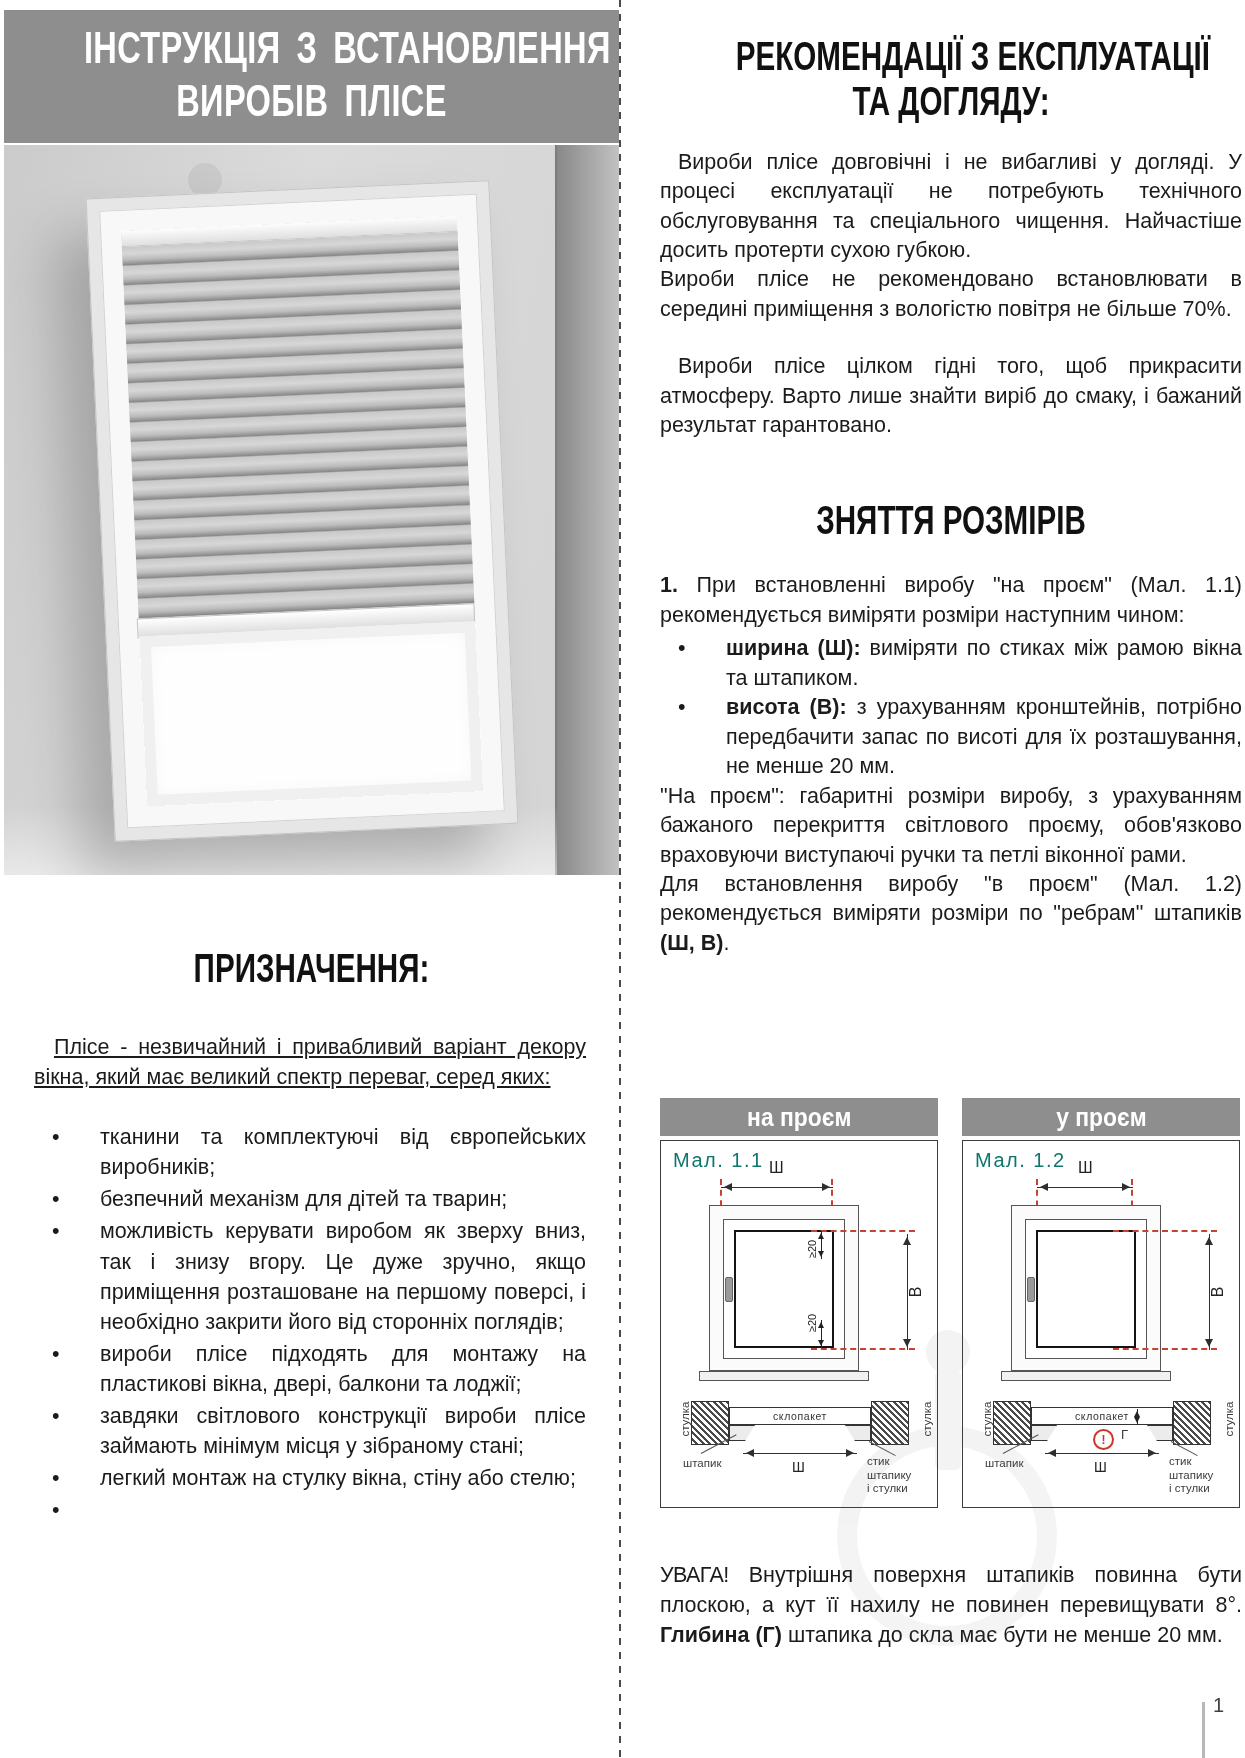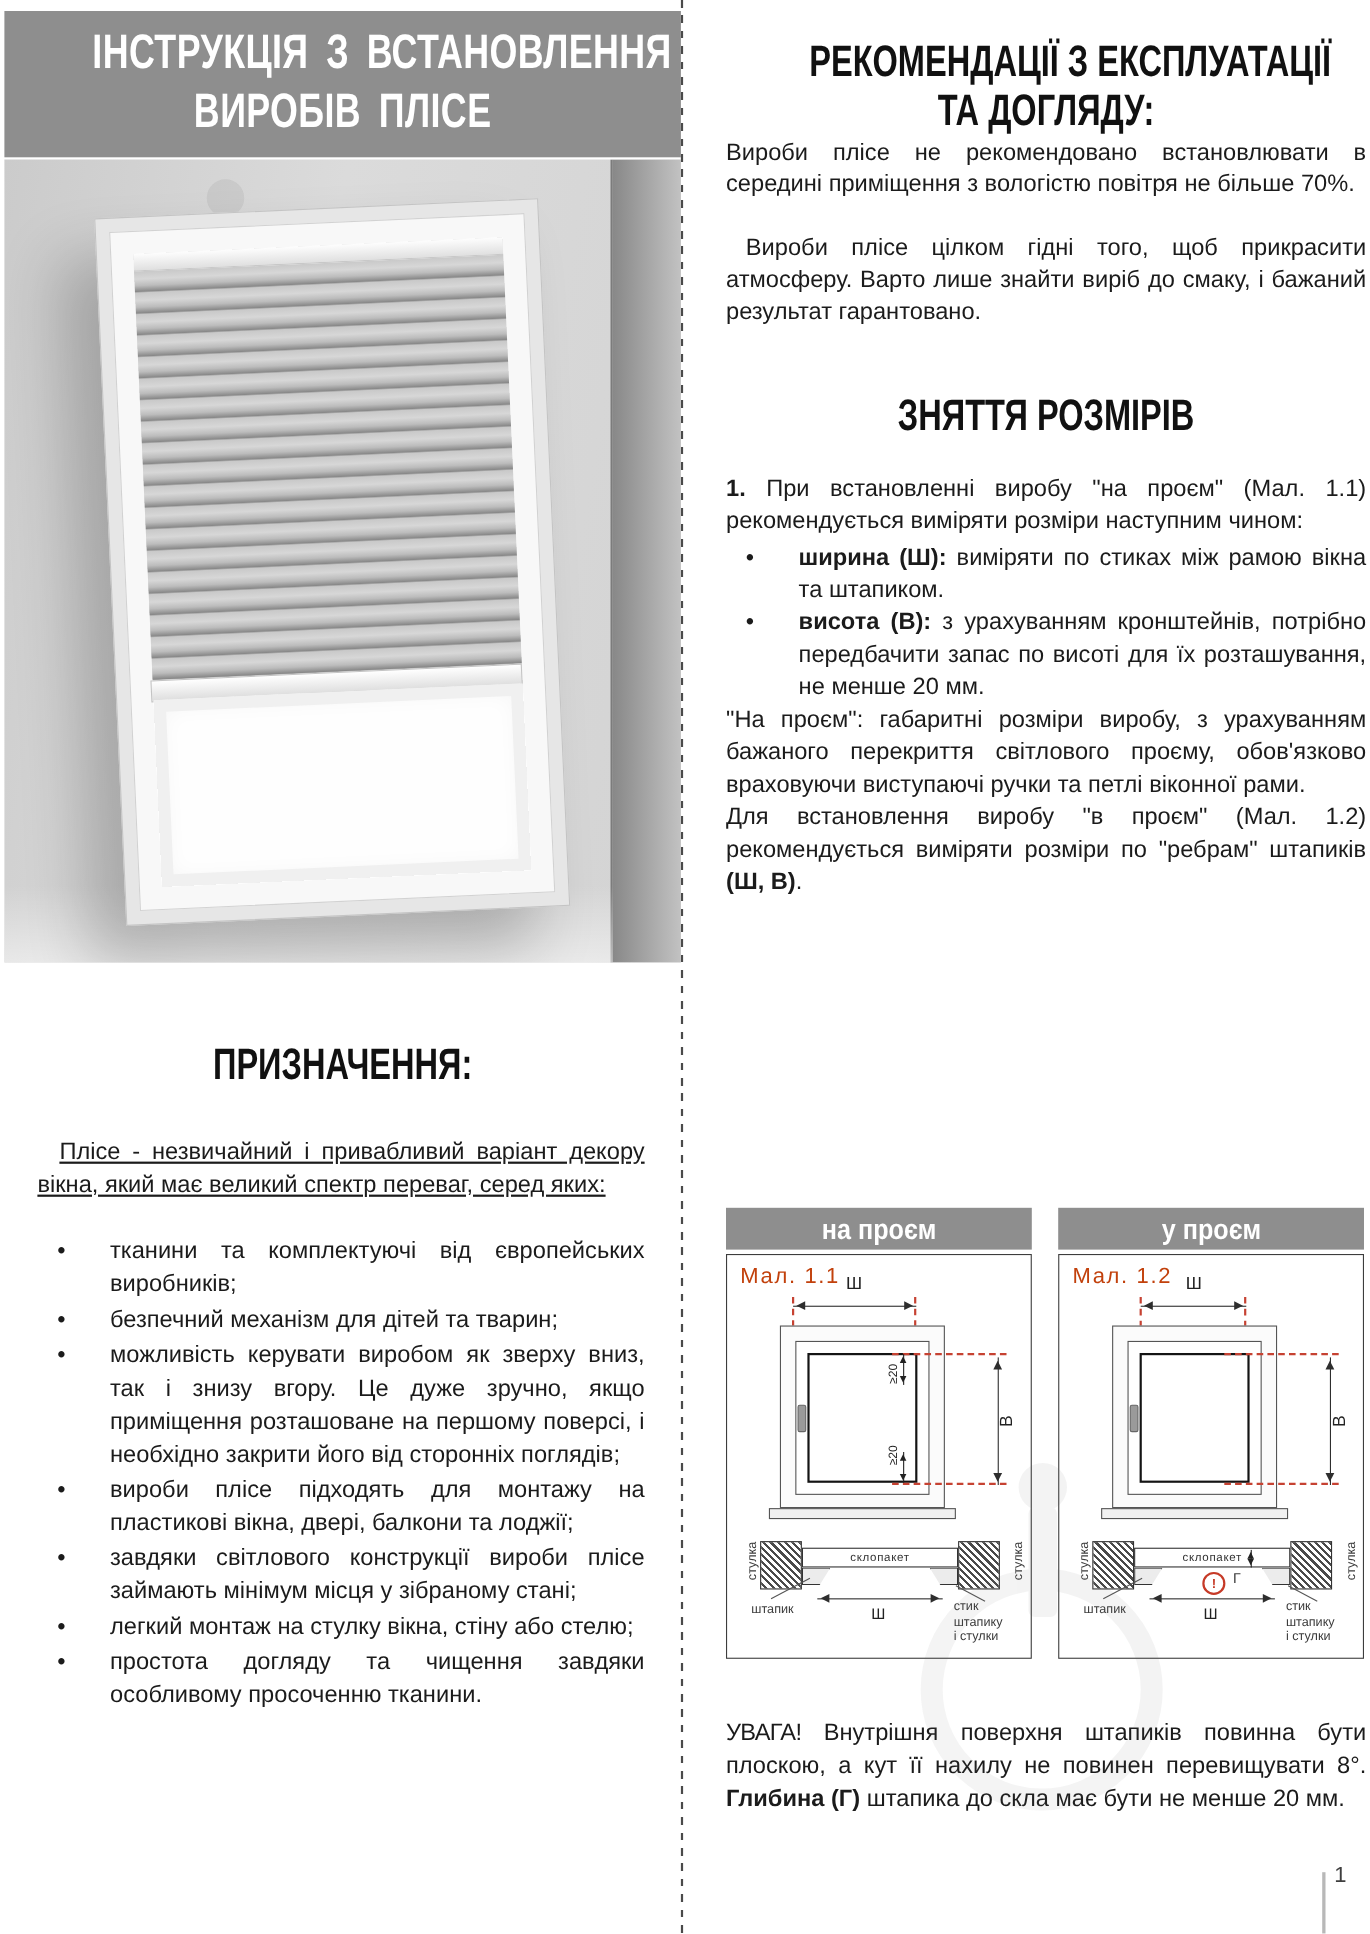--- a/index.html
+++ b/index.html
@@ -68,21 +68,21 @@
   .mt2{margin-top:28px;}
   .ind{text-indent:18px;}
   .rlist{list-style:none;margin:4px 0 0 0;padding:0;}
   .rlist li{position:relative;padding-left:66px;margin:0;text-align:justify;}
 
   
   .panel{position:absolute;top:1098px;width:278px;}
   .pbar{height:38px;background:#8e8e8e;display:flex;align-items:center;justify-content:center;}
   .pbar-t{color:#fff;font-size:26px;font-weight:bold;transform:scaleX(.88);white-space:nowrap;}
   .pbox{position:relative;height:368px;background:#ffffff;border:1.6px solid #3d3d3d;margin-top:4px;box-sizing:border-box;}
-  .pcap{position:absolute;left:12px;top:8px;font-size:20px;color:#c2410c;letter-spacing:1.5px;}
+  .pcap{position:absolute;left:12px;top:8px;font-size:20px;color:#0f766e;letter-spacing:1.5px;}
 
   .dim-h{position:absolute;height:0;border-top:1.4px solid #2e2e2e;}
   .dim-h::before{content:"";position:absolute;left:-1px;top:-4.6px;border:4px solid transparent;border-right:8px solid #2e2e2e;}
   .dim-h::after{content:"";position:absolute;right:-1px;top:-4.6px;border:4px solid transparent;border-left:8px solid #2e2e2e;}
   .dim-v{position:absolute;width:0;border-left:1.4px solid #2e2e2e;}
   .dim-v::before{content:"";position:absolute;top:-1px;left:-4.6px;border:4px solid transparent;border-bottom:8px solid #2e2e2e;}
   .dim-v::after{content:"";position:absolute;bottom:-1px;left:-4.6px;border:4px solid transparent;border-top:8px solid #2e2e2e;}
   .rdv{position:absolute;width:0;border-left:2.2px dashed #c64232;}
   .rdh{position:absolute;height:0;border-top:2.2px dashed #c64232;}
   .wframe{position:absolute;background:#fbfbfb;border:1.4px solid #555;box-sizing:border-box;}
@@ -156,29 +156,30 @@
 
   <div class="lc-text">
     <p class="intro">Плісе - незвичайний і привабливий варіант декору вікна, який має великий спектр переваг, серед яких:</p>
     <ul class="blist">
       <li><span class="blt">•</span><span>тканини та комплектуючі від європейських виробників;</span></li>
       <li><span class="blt">•</span><span>безпечний механізм для дітей та тварин;</span></li>
       <li><span class="blt">•</span><span>можливість керувати виробом як зверху вниз, так і знизу вгору. Це дуже зручно, якщо приміщення розташоване на першому поверсі, і необхідно закрити його від сторонніх поглядів;</span></li>
       <li><span class="blt">•</span><span>вироби плісе підходять для монтажу на пластикові вікна, двері, балкони та лоджії;</span></li>
       <li><span class="blt">•</span><span>завдяки світлового конструкції вироби плісе займають мінімум місця у зібраному стані;</span></li>
       <li><span class="blt">•</span><span>легкий монтаж на стулку вікна, стіну або стелю;</span></li>
-      <li><span class="blt">•</span><span>простота догляду та чищення завдяки особливому просоченню тканини.</span></li>
+      <li><span class="blt">•</span></li>
     </ul>
   </div>
 
   <div class="rc">
     <div class="rc-h1">
       <span class="cond">РЕКОМЕНДАЦІЇ З ЕКСПЛУАТАЦІЇ</span>
       <span class="cond">ТА ДОГЛЯДУ:</span>
     </div>
+    <p class="jp ind mt1">Вироби плісе довговічні і не вибагливі у догляді. У процесі експлуатації не потребують технічного обслуговування та спеціального чищення. Найчастіше досить протерти сухою губкою.</p>
     <p class="jp">Вироби плісе не рекомендовано встановлювати в середині приміщення з вологістю повітря не більше 70%.</p>
     <p class="jp ind mt2">Вироби плісе цілком гідні того, щоб прикрасити атмосферу. Варто лише знайти виріб до смаку, і бажаний результат гарантовано.</p>
 
     <div class="rc-h2">
       <span class="cond">ЗНЯТТЯ РОЗМІРІВ</span>
     </div>
     <p class="jp mt1"><b>1.</b><span> При встановленні виробу "на проєм" (Мал. 1.1) рекомендується виміряти розміри наступним чином:</span></p>
     <ul class="rlist">
       <li><span class="blt">•</span><b>ширина (Ш):</b><span> виміряти по стиках між рамою вікна та штапиком.</span></li>
       <li><span class="blt">•</span><b>висота (В):</b><span> з урахуванням кронштейнів, потрібно передбачити запас по висоті для їх розташування, не менше 20 мм.</span></li>

